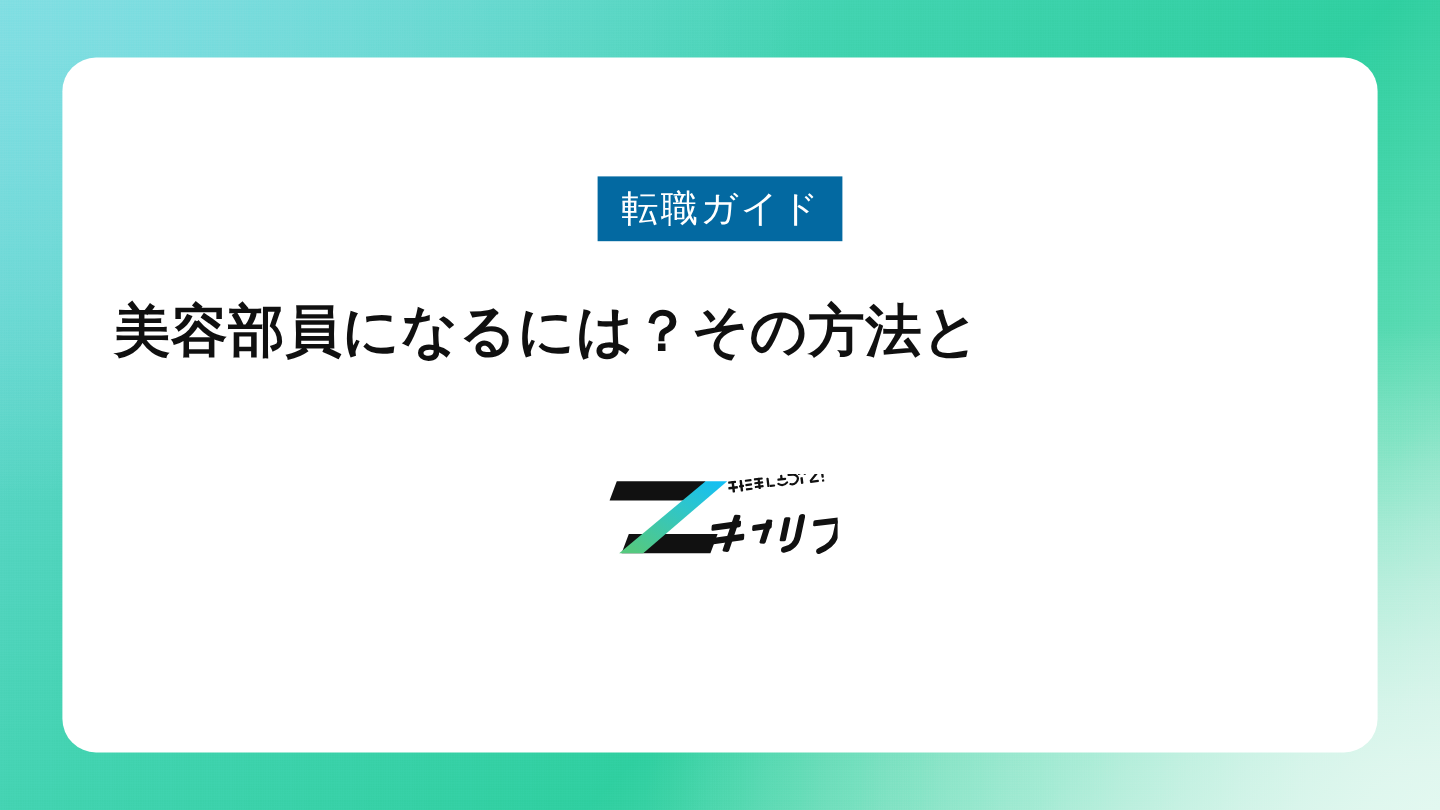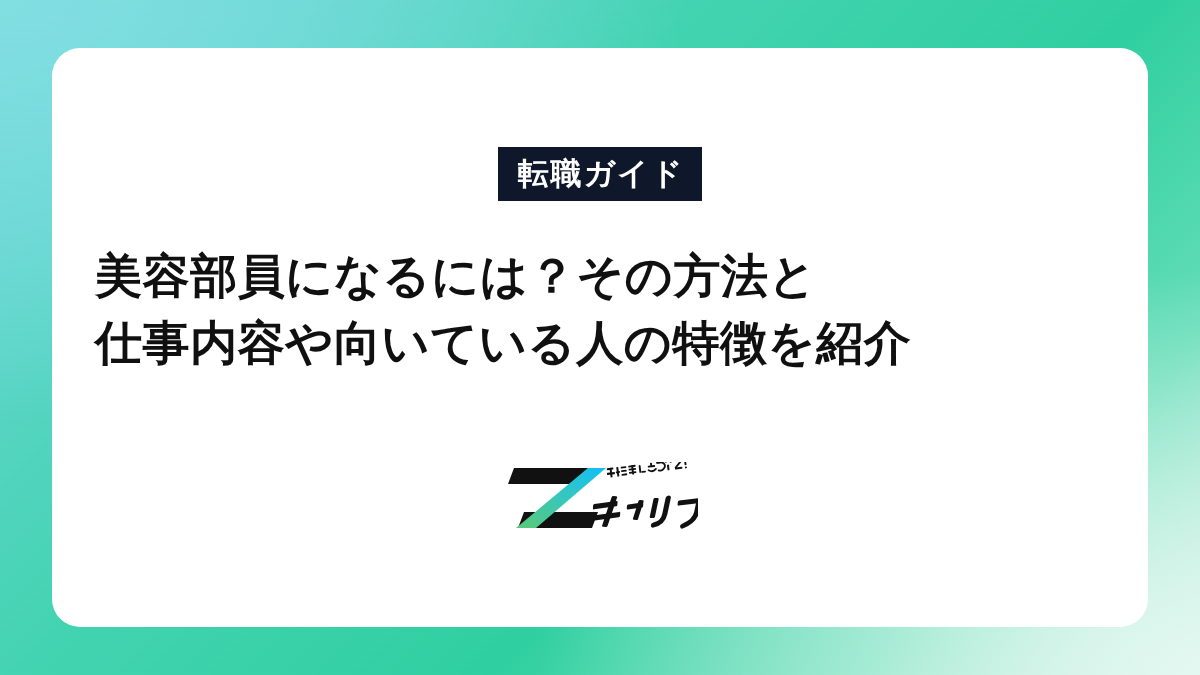--- a/index.html
+++ b/index.html
@@ -45,24 +45,24 @@
     background: #ffffff;
     border-radius: 28px;
     z-index: 2;
     display: flex;
     flex-direction: column;
     align-items: center;
   }
 
   .badge {
     margin-top: 99px;
-    background: #0f172a;
+    background: #0369a1;
     color: #ffffff;
     font-size: 31px;
-    font-weight: 700;
+    font-weight: 400;
     letter-spacing: 0.06em;
     line-height: 1;
     padding: 11px 18px 12px 20px;
     white-space: nowrap;
     border-radius: 0;
   }
 
   .title {
     margin-top: 42px;
     width: 1010px;
@@ -102,21 +102,20 @@
 <body>
 
 <div class="stage">
 
   <div class="card">
 
     <div class="badge">転職ガイド</div>
 
     <h1 class="title">
       <span class="title-line">美容部員になるには？その方法と</span>
-      <span class="title-line">仕事内容や向いている人の特徴を紹介</span>
     </h1>
 
     <div class="logo">
       <span class="sr">キャリア</span>
       <span class="sr">正社員になろうZ！</span>
 
       <svg viewBox="0 0 196 72" xmlns="http://www.w3.org/2000/svg" aria-hidden="true">
         <defs>
           <linearGradient id="zgrad" x1="1" y1="0" x2="0.15" y2="1">
             <stop offset="0%" stop-color="#12BEF7"></stop>

